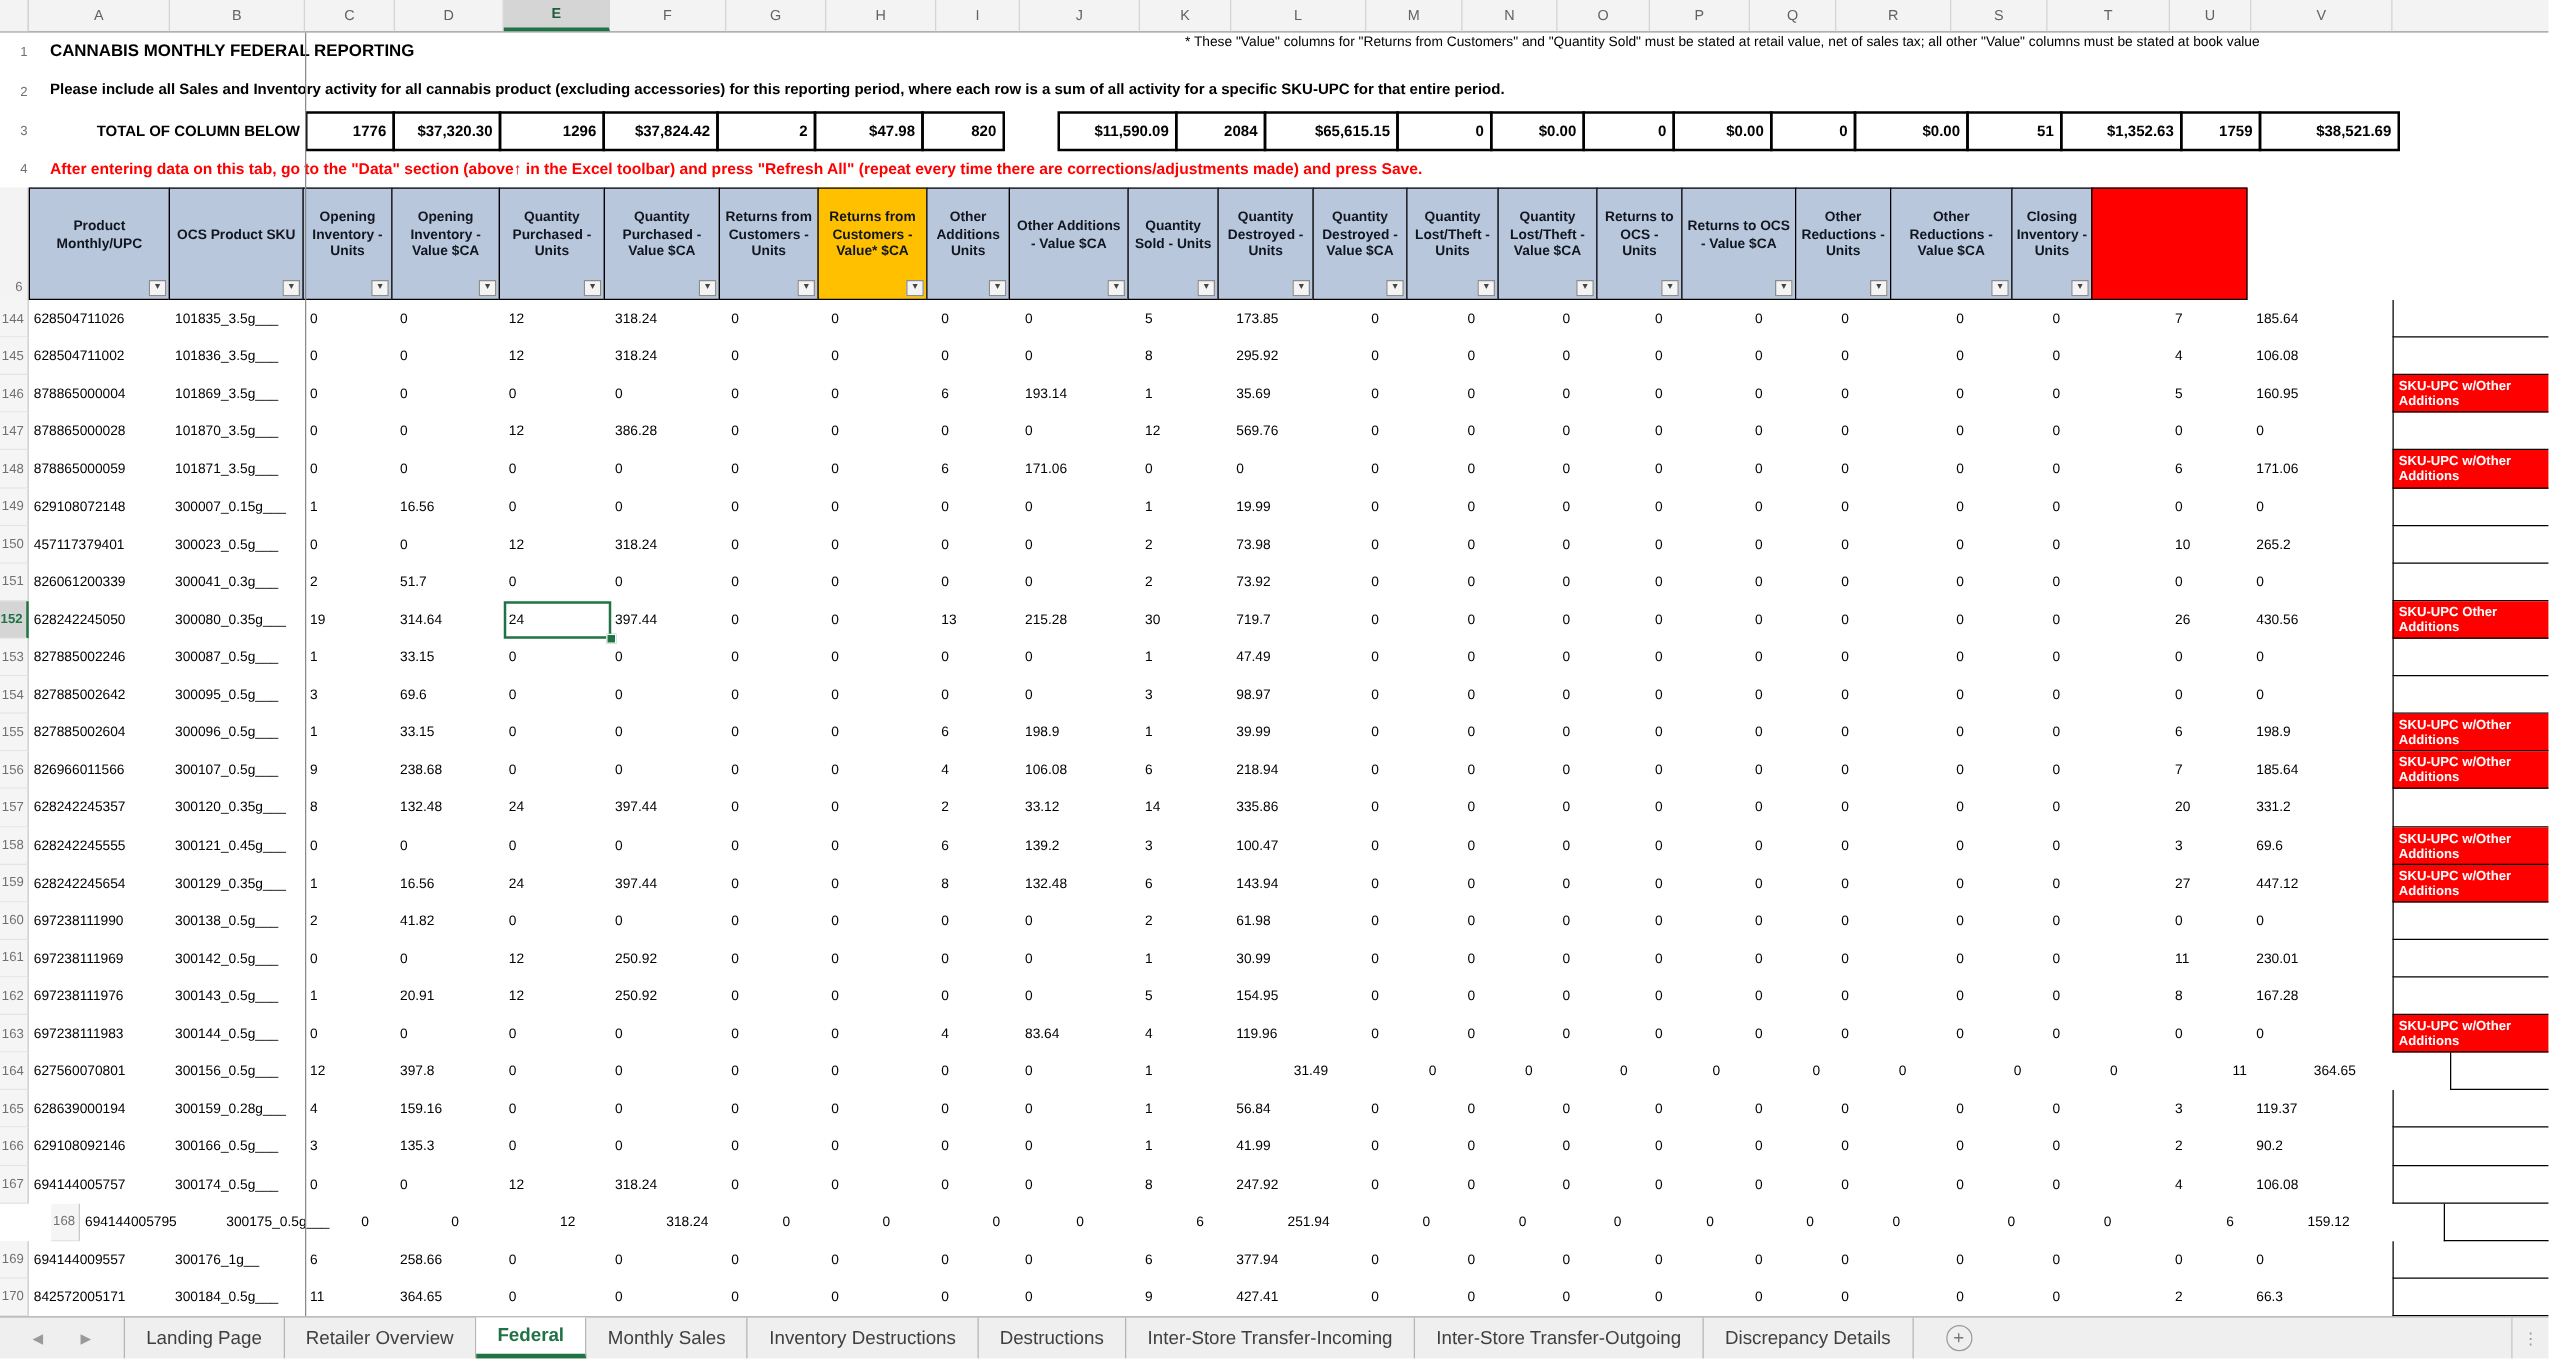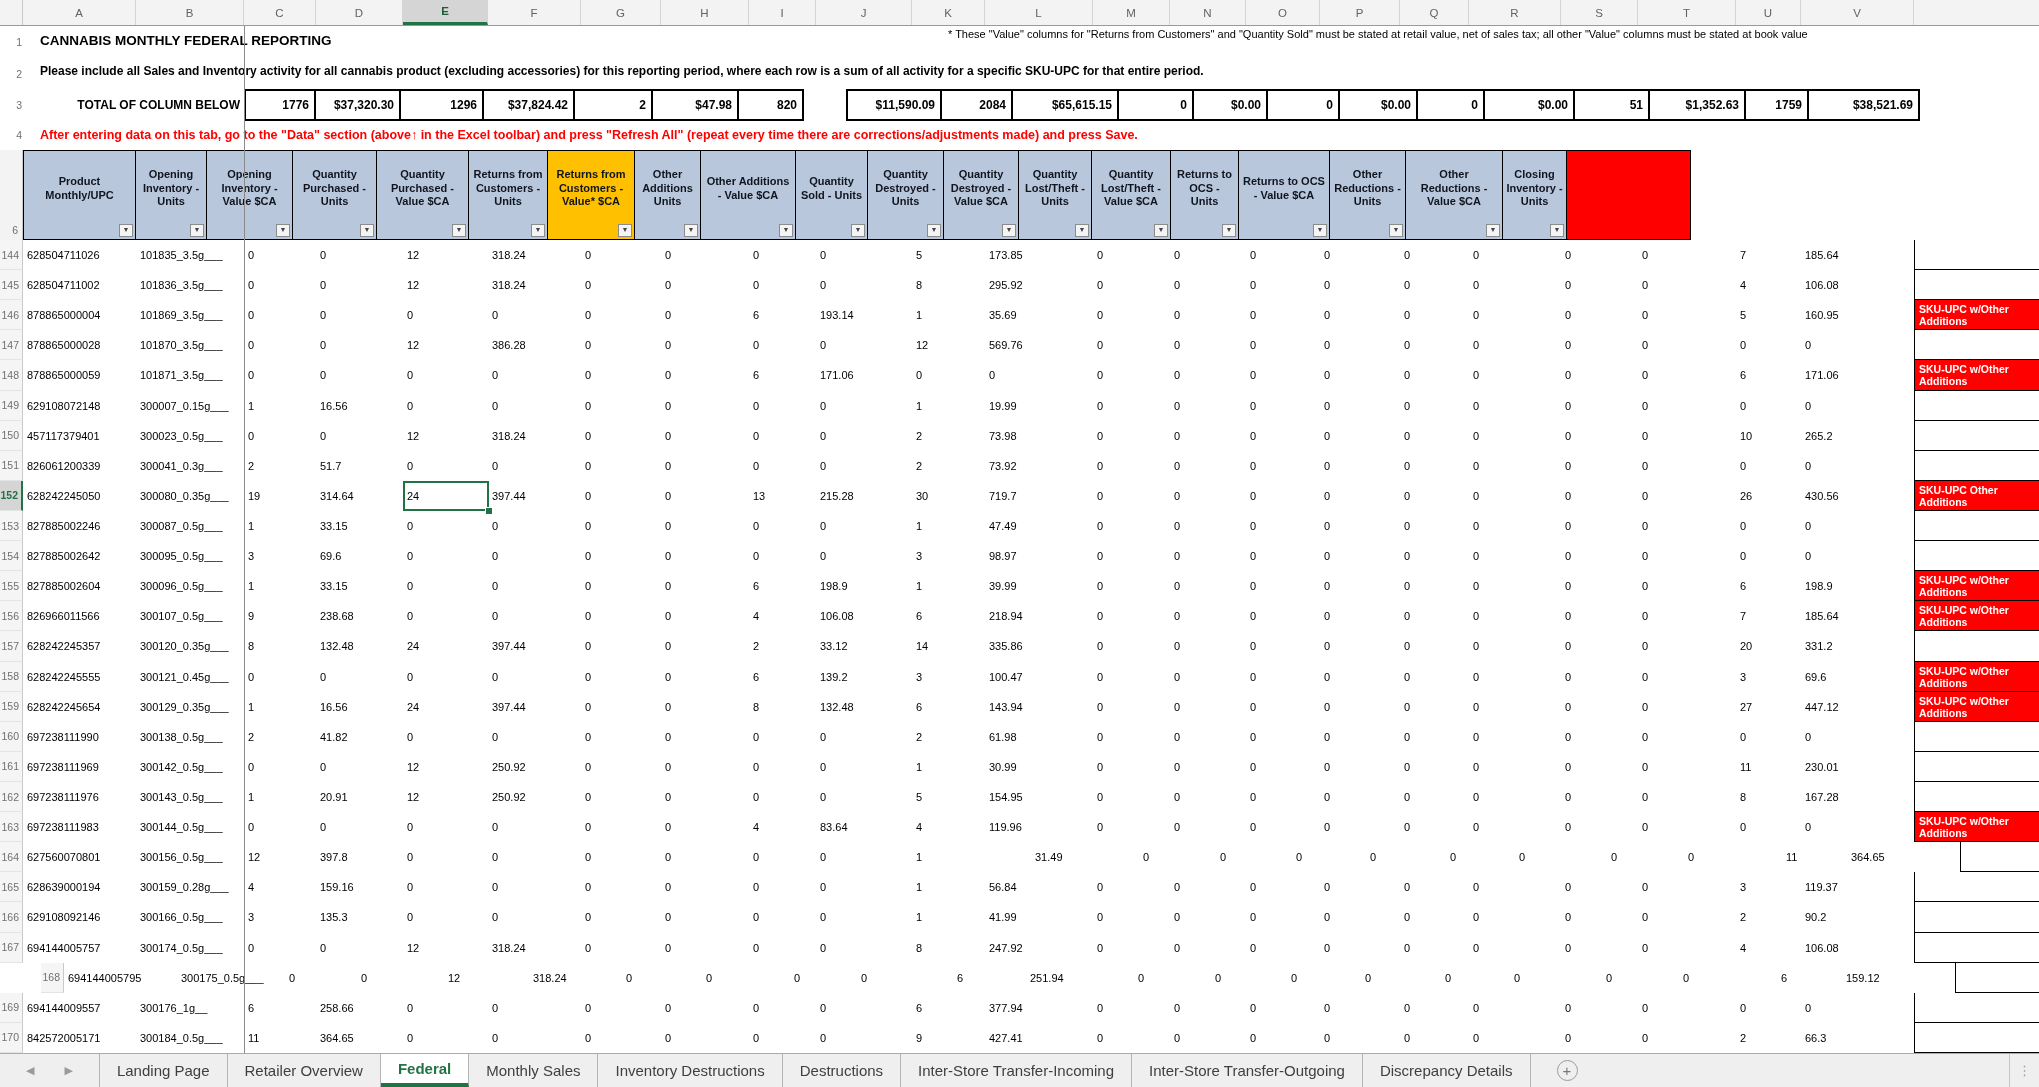--- a/index.html
+++ b/index.html
@@ -142,20 +142,24 @@
   </div>
 
   <div class="headers">
       <div class="hgutter" style="width: 23px;">
         <span>6</span>
       </div>
       <div class="hcell" style="width: 113px;">
         <span>Product Monthly/UPC</span>
         <div class="fbtn">▼</div>
       </div>
+      <div class="hcell" style="width: 108px;">
+        <span>OCS Product SKU</span>
+        <div class="fbtn">▼</div>
+      </div>
       <div class="hcell" style="width: 72px;">
         <span>Opening Inventory - Units</span>
         <div class="fbtn">▼</div>
       </div>
       <div class="hcell" style="width: 87px;">
         <span>Opening Inventory - Value $CA</span>
         <div class="fbtn">▼</div>
       </div>
       <div class="hcell" style="width: 85px;">
         <span>Quantity Purchased - Units</span>

